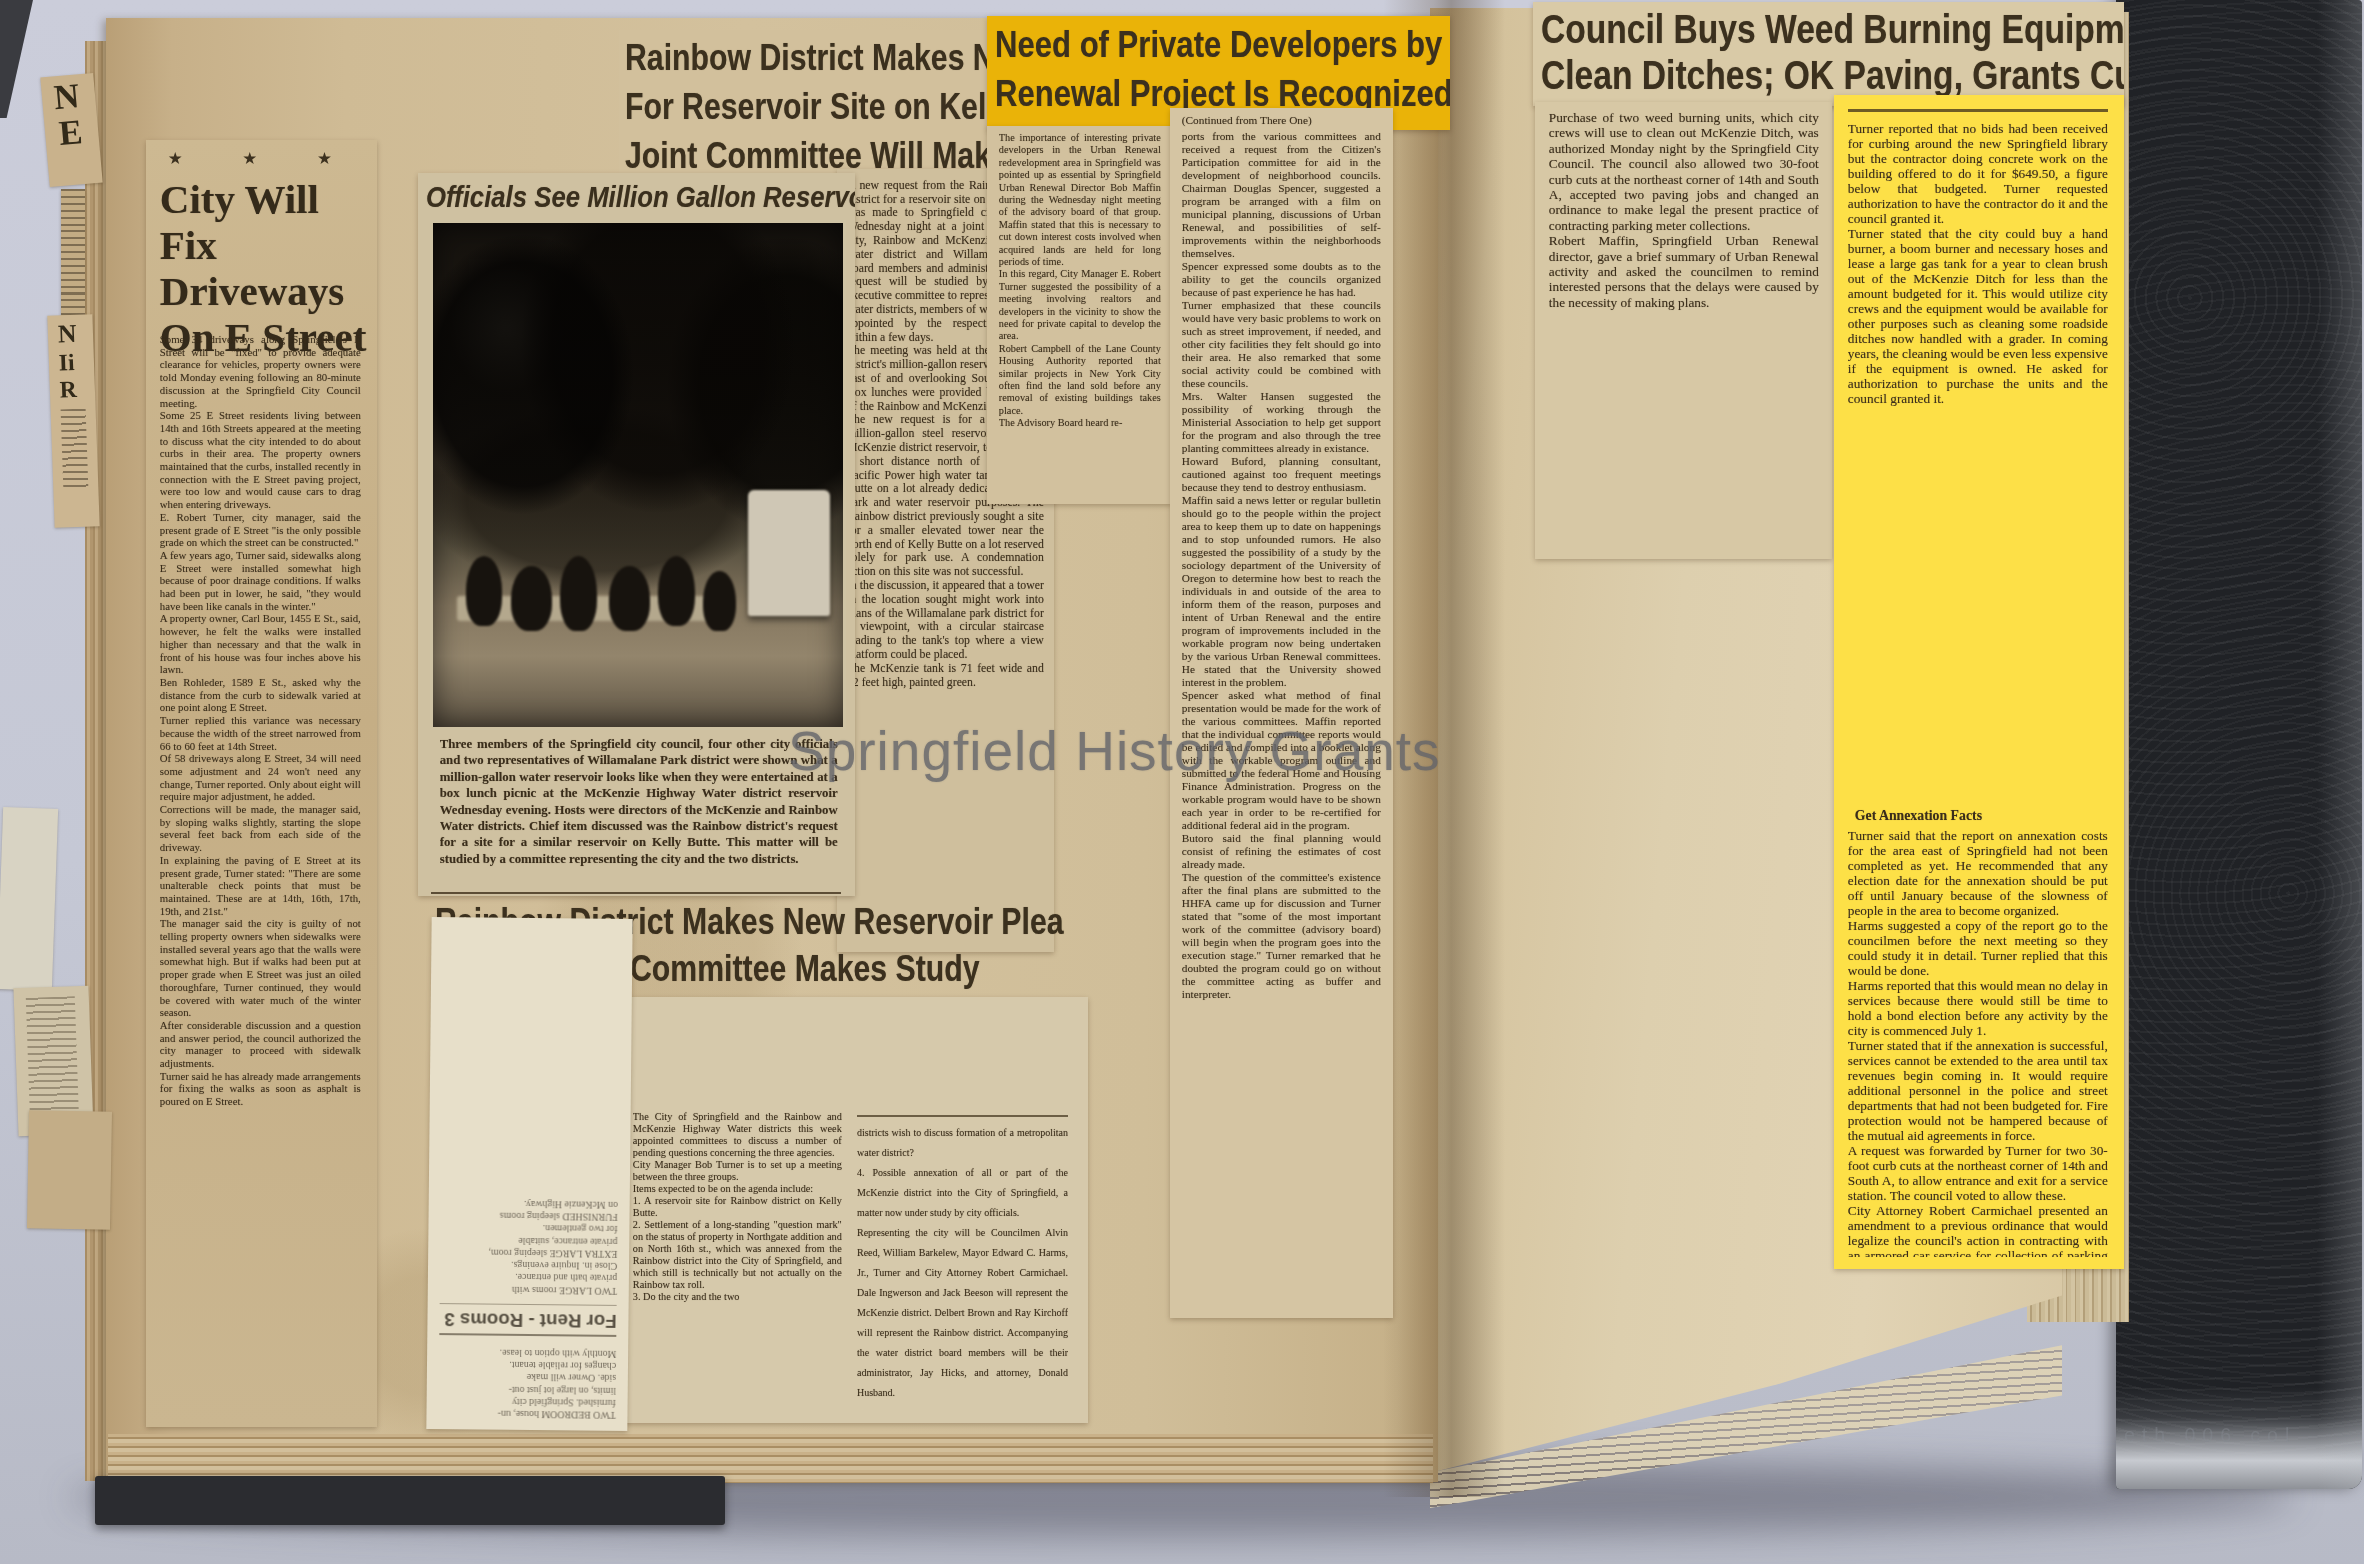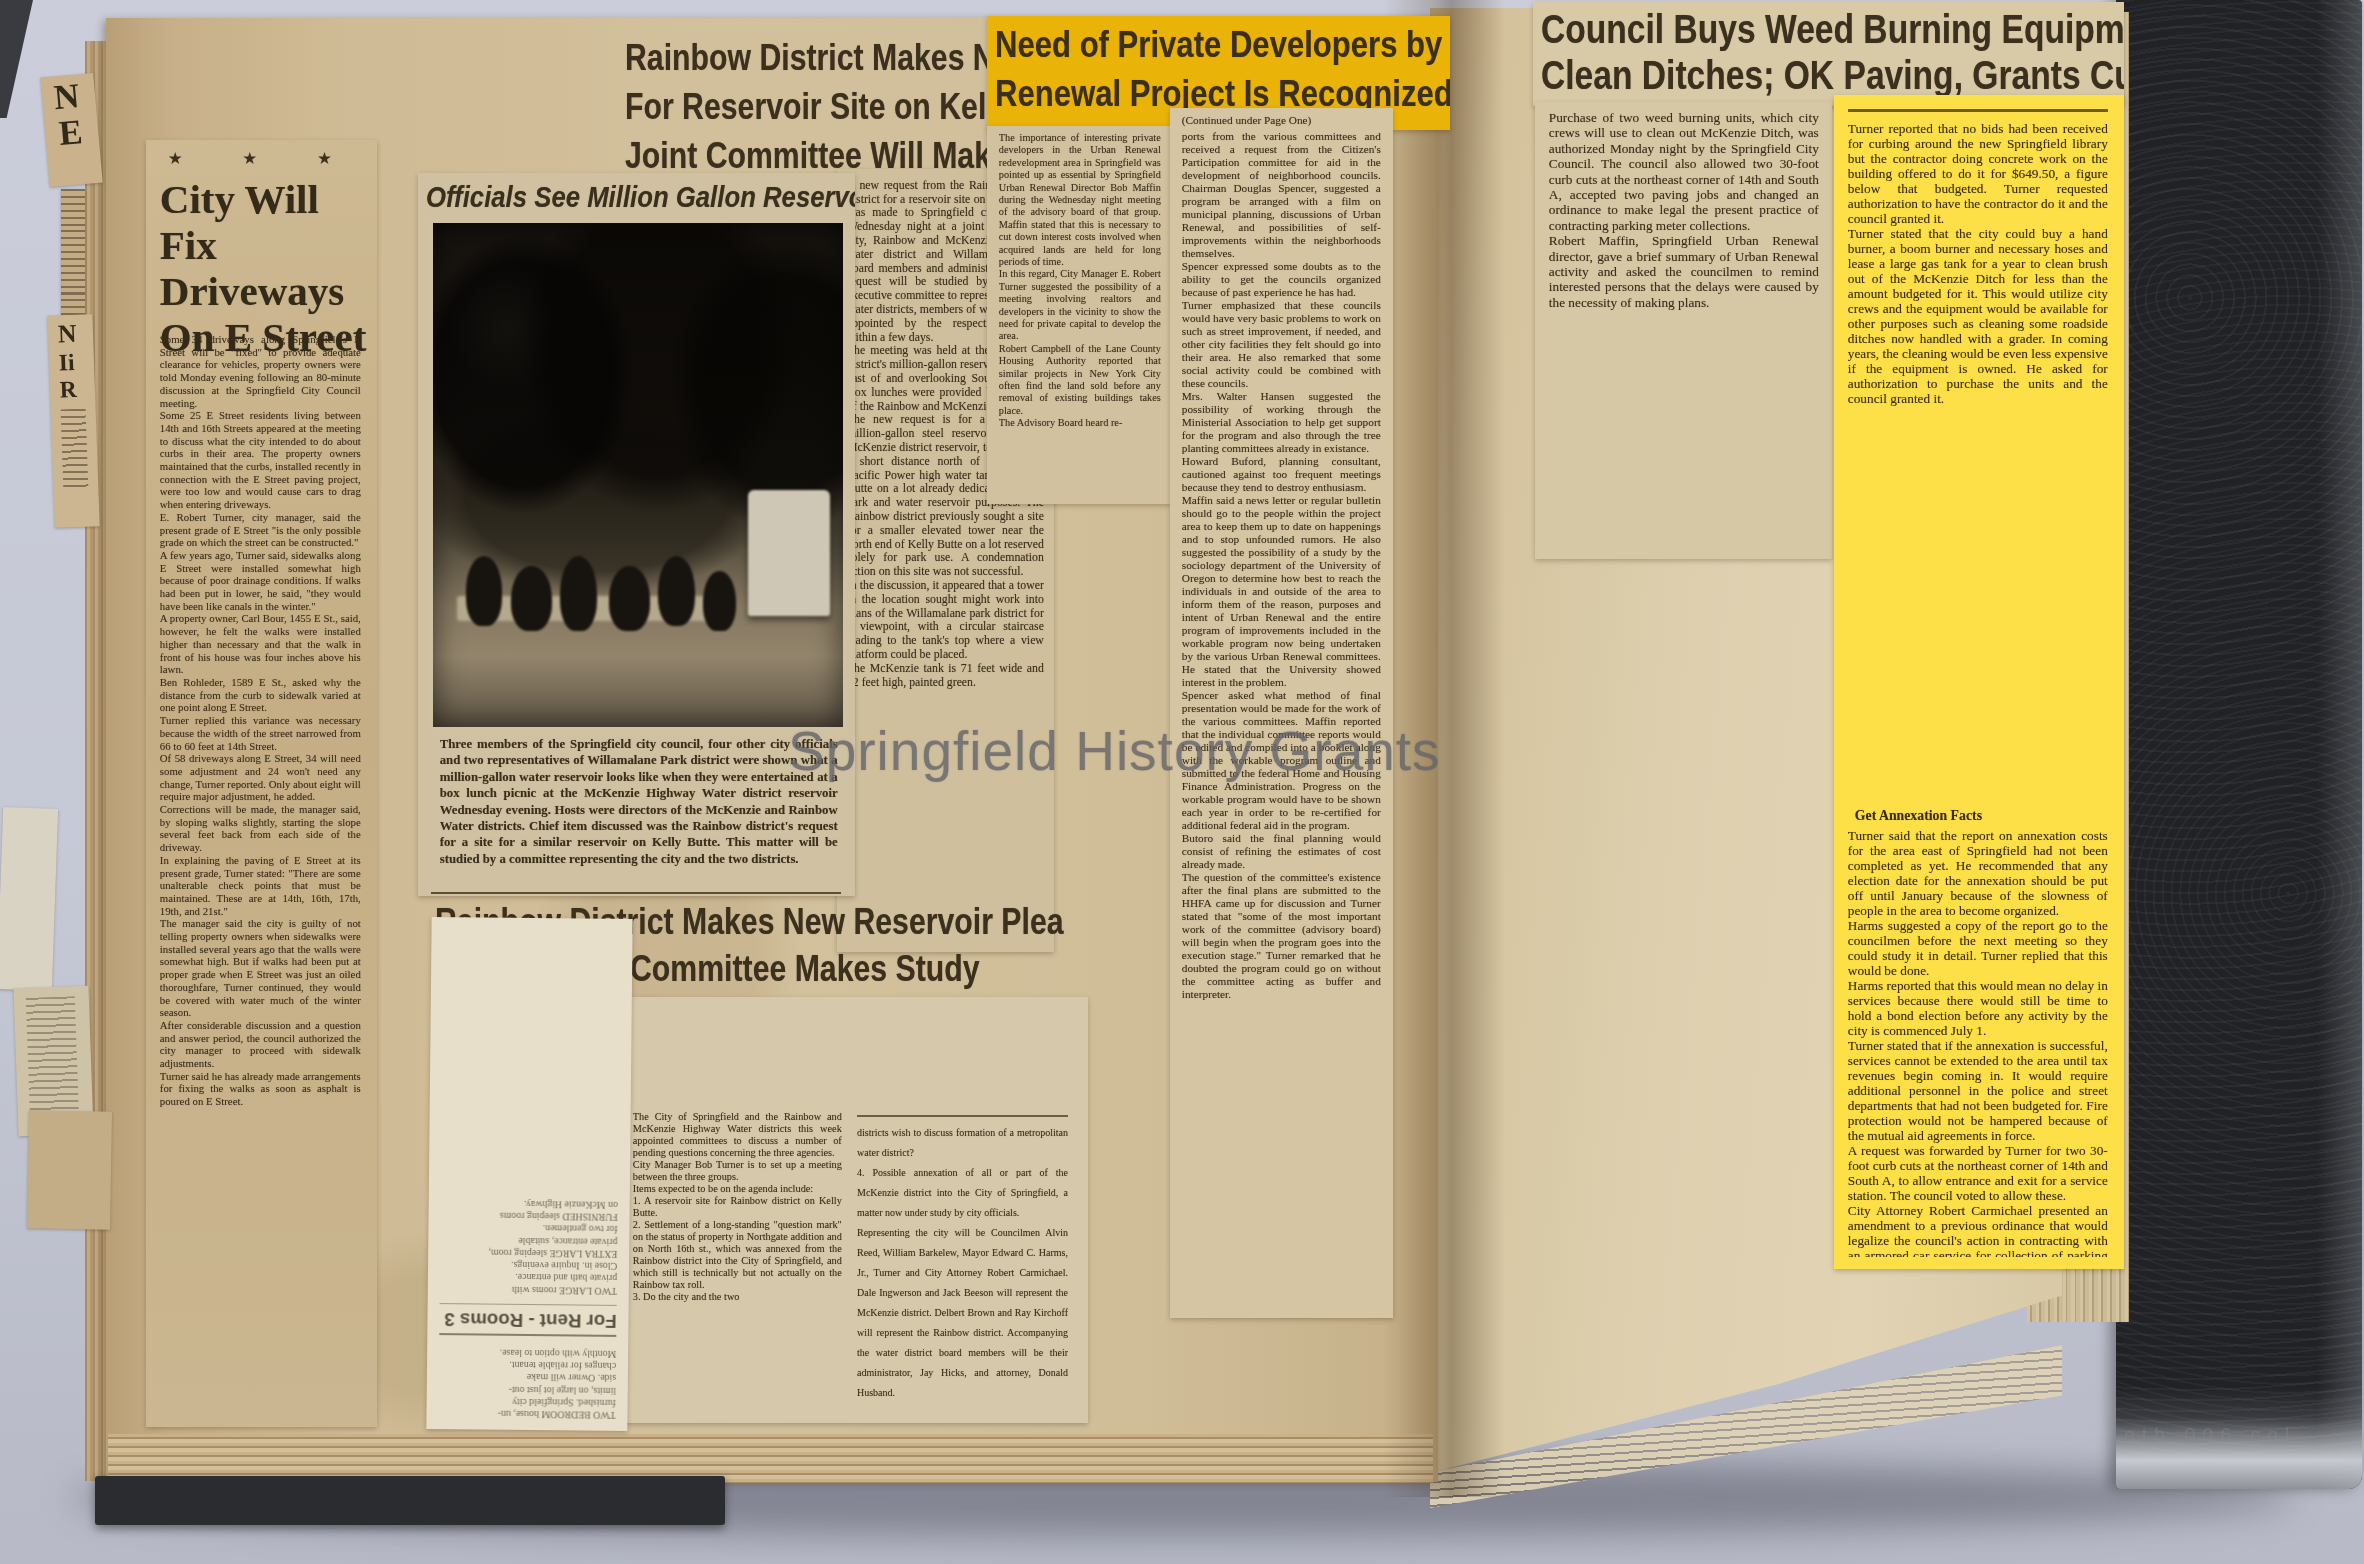--- a/index.html
+++ b/index.html
@@ -227,21 +227,21 @@
   <div>Need of Private Developers by</div>
   <div>Renewal Project Is Recognized</div>
 </div>
 <div class="clip" style="left:987px;top:126px;width:185px;height:378px;background:#d2c19e;z-index:6;">
   <div class="newsbody" style="position:absolute;left:11.8px;top:5.9px;width:162px;height:366px;font-size:10.3px;line-height:12.4px;">The importance of interesting private developers in the Urban Renewal redevelopment area in Springfield was pointed up as essential by Springfield Urban Renewal Director Bob Maffin during the Wednesday night meeting of the advisory board of that group. Maffin stated that this is necessary to cut down interest costs involved when acquired lands are held for long periods of time.
 In this regard, City Manager E. Robert Turner suggested the possibility of a meeting involving realtors and developers in the vicinity to show the need for private capital to develop the area.
 Robert Campbell of the Lane County Housing Authority reported that similar projects in New York City often find the land sold before any removal of existing buildings takes place.
 The Advisory Board heard re-</div>
 </div>
 <div class="clip" style="left:1170px;top:108px;width:223px;height:1210px;background:#d5c5a3;z-index:6;">
-  <div class="newsbody" style="position:absolute;left:11.8px;top:5.9px;width:199px;font-size:11.3px;line-height:13.3px;text-align:left;">(Continued under Page One)</div>
+  <div class="newsbody" style="position:absolute;left:11.8px;top:5.9px;width:199px;font-size:11.3px;line-height:13.3px;text-align:left;">(Continued from There One)</div>
   <div class="newsbody" style="position:absolute;left:11.8px;top:21.7px;width:199px;height:1180px;font-size:11.3px;line-height:13px;">ports from the various committees and received a request from the Citizen's Participation committee for aid in the development of neighborhood councils. Chairman Douglas Spencer, suggested a program be arranged with a film on municipal planning, discussions of Urban Renewal, and possibilities of self-improvements within the neighborhoods themselves.
 Spencer expressed some doubts as to the ability to get the councils organized because of past experience he has had.
 Turner emphasized that these councils would have very basic problems to work on such as street improvement, if needed, and other city facilities they felt should go into their area. He also remarked that some social activity could be combined with these councils.
 Mrs. Walter Hansen suggested the possibility of working through the Ministerial Association to help get support for the program and also through the tree planting committees already in existance.
 Howard Buford, planning consultant, cautioned against too frequent meetings because they tend to destroy enthusiasm.
 Maffin said a news letter or regular bulletin should go to the people within the project area to keep them up to date on happenings and to stop unfounded rumors. He also suggested the possibility of a study by the sociology department of the University of Oregon to determine how best to reach the individuals in and outside of the area to inform them of the reason, purposes and intent of Urban Renewal and the entire program of improvements included in the workable program now being undertaken by the various Urban Renewal committees. He stated that the University showed interest in the problem.
 Spencer asked what method of final presentation would be made for the work of the various committees. Maffin reported that the individual committee reports would be edited and compiled into a booklet along with the workable program outline and submitted to the federal Home and Housing Finance Administration. Progress on the workable program would have to be shown each year in order to be re-certified for additional federal aid in the program.
 Butoro said the final planning would consist of refining the estimates of cost already made.
 The question of the committee's existence after the final plans are submitted to the HHFA came up for discussion and Turner stated that "some of the most important work of the committee (advisory board) will begin when the program goes into the execution stage." Turner remarked that he doubted the program could go on without the committee acting as buffer and interpreter.</div>
 </div>

